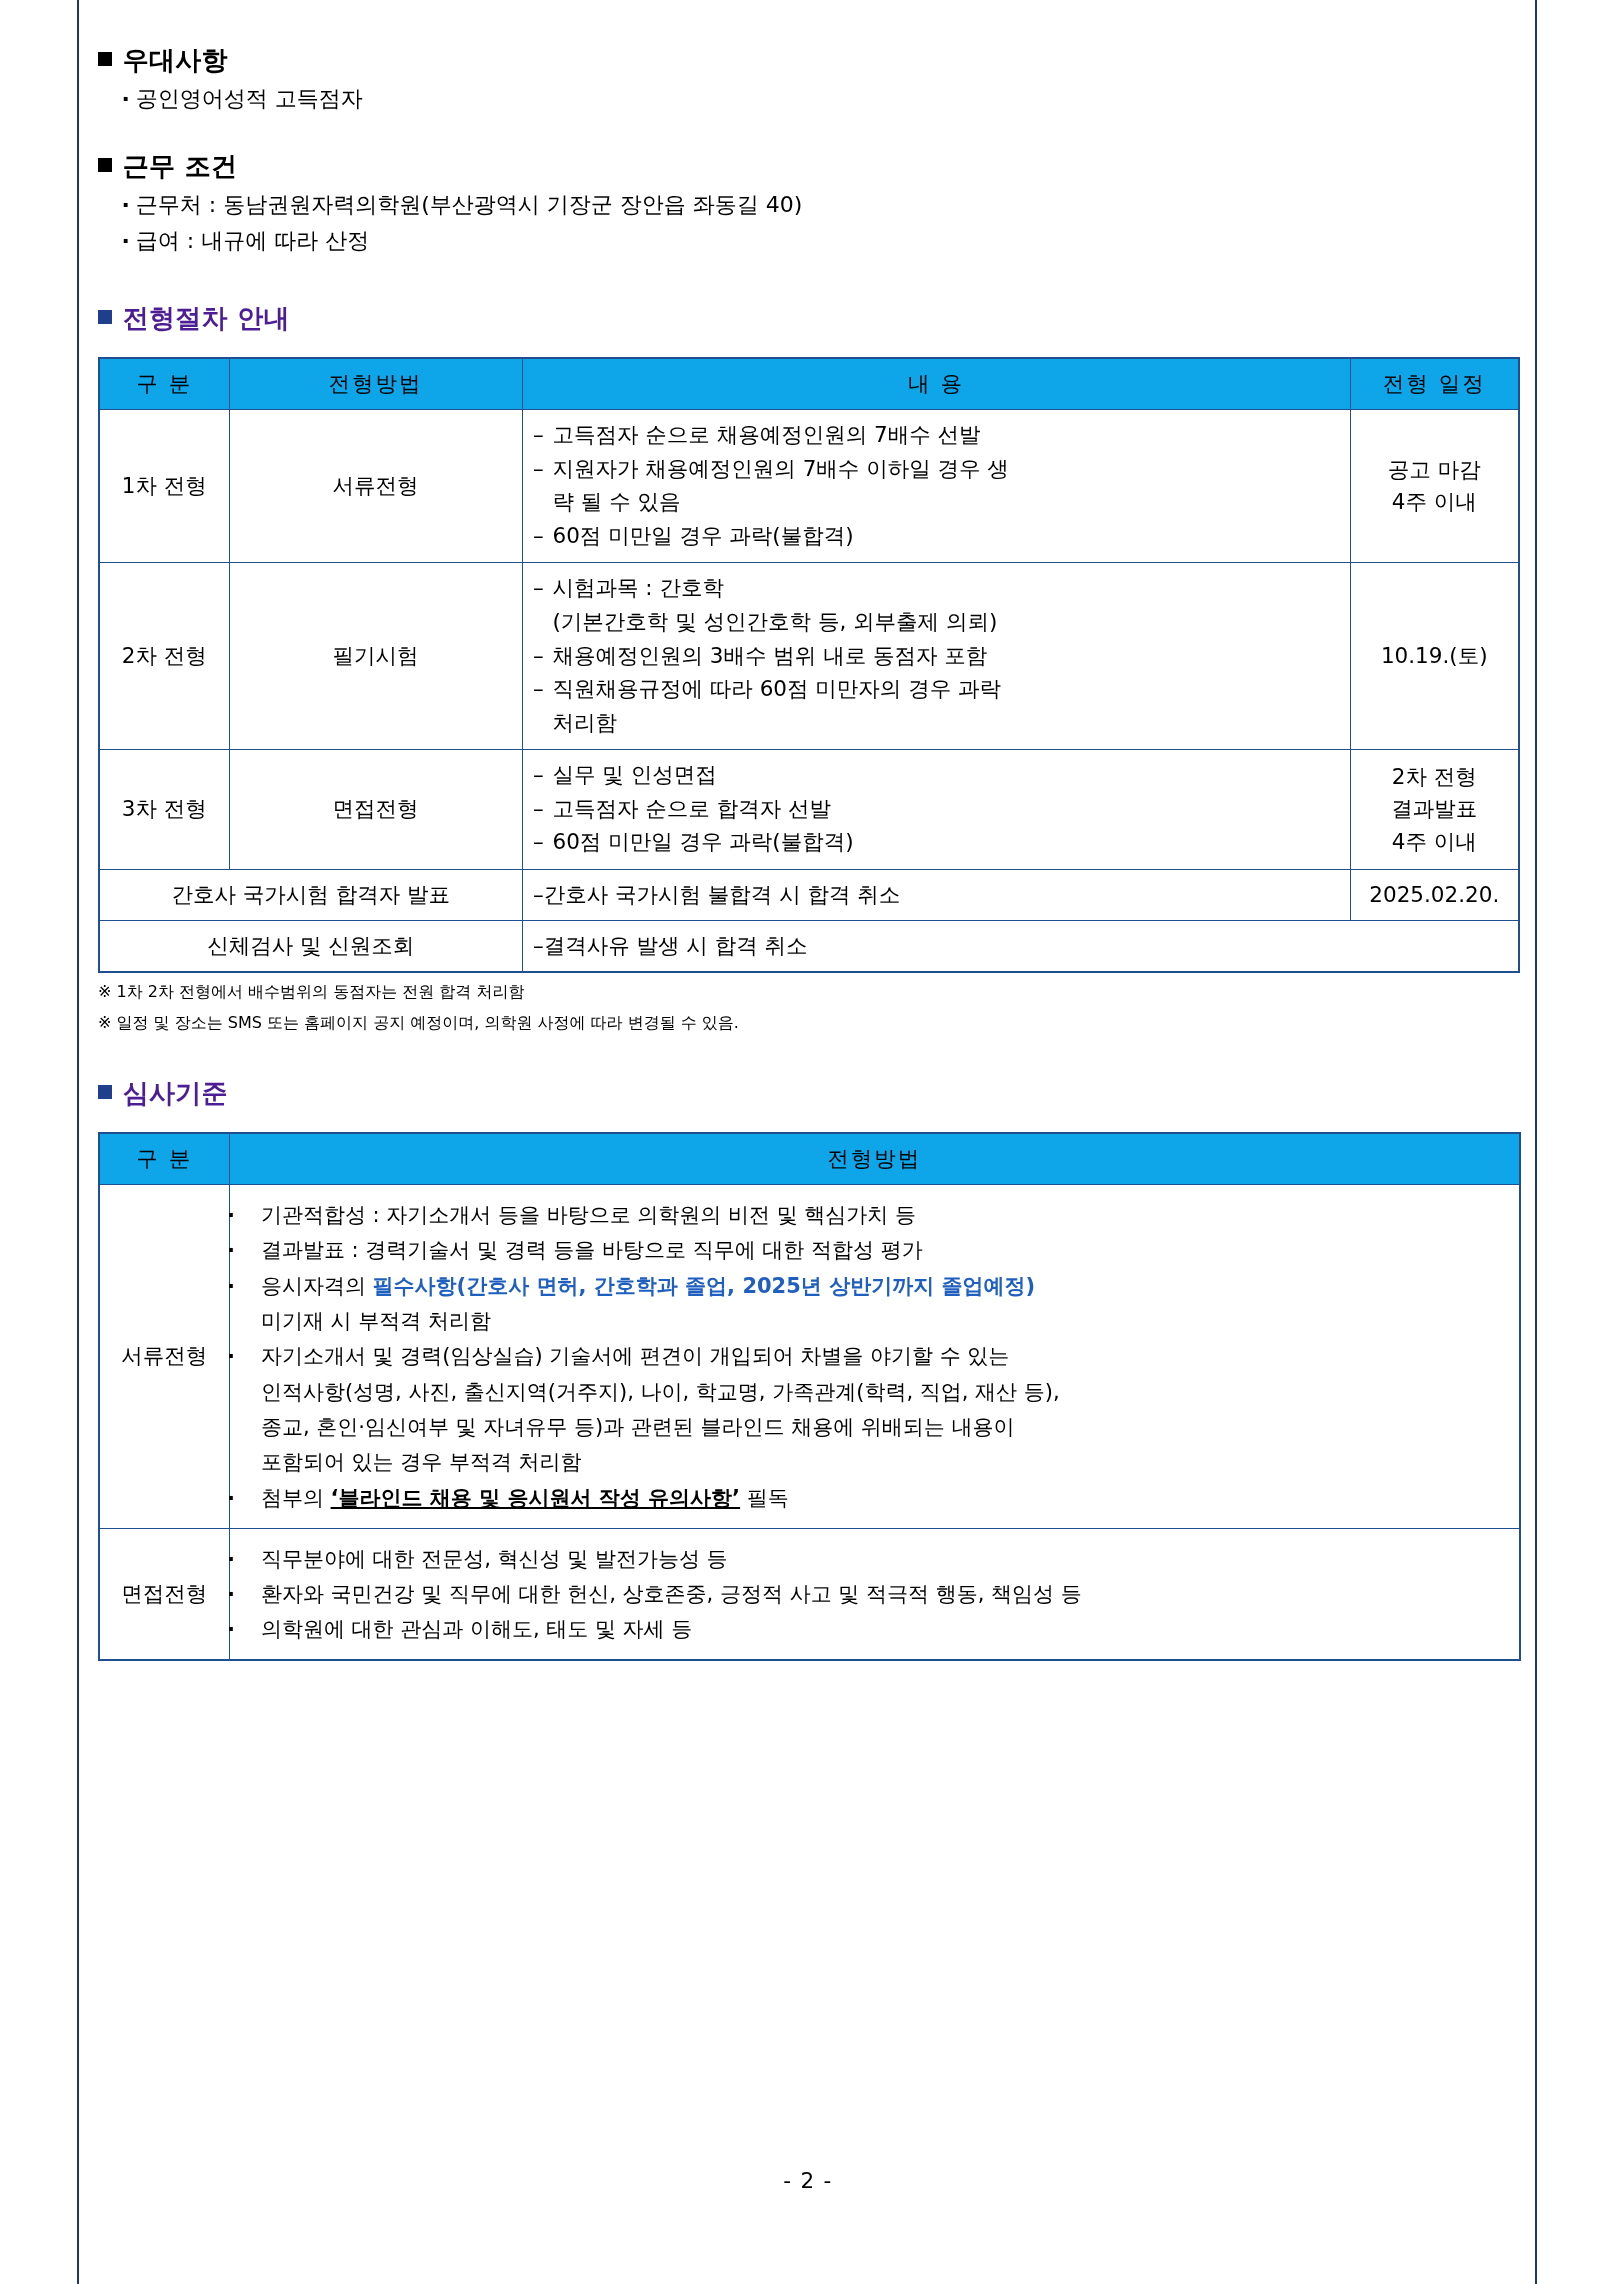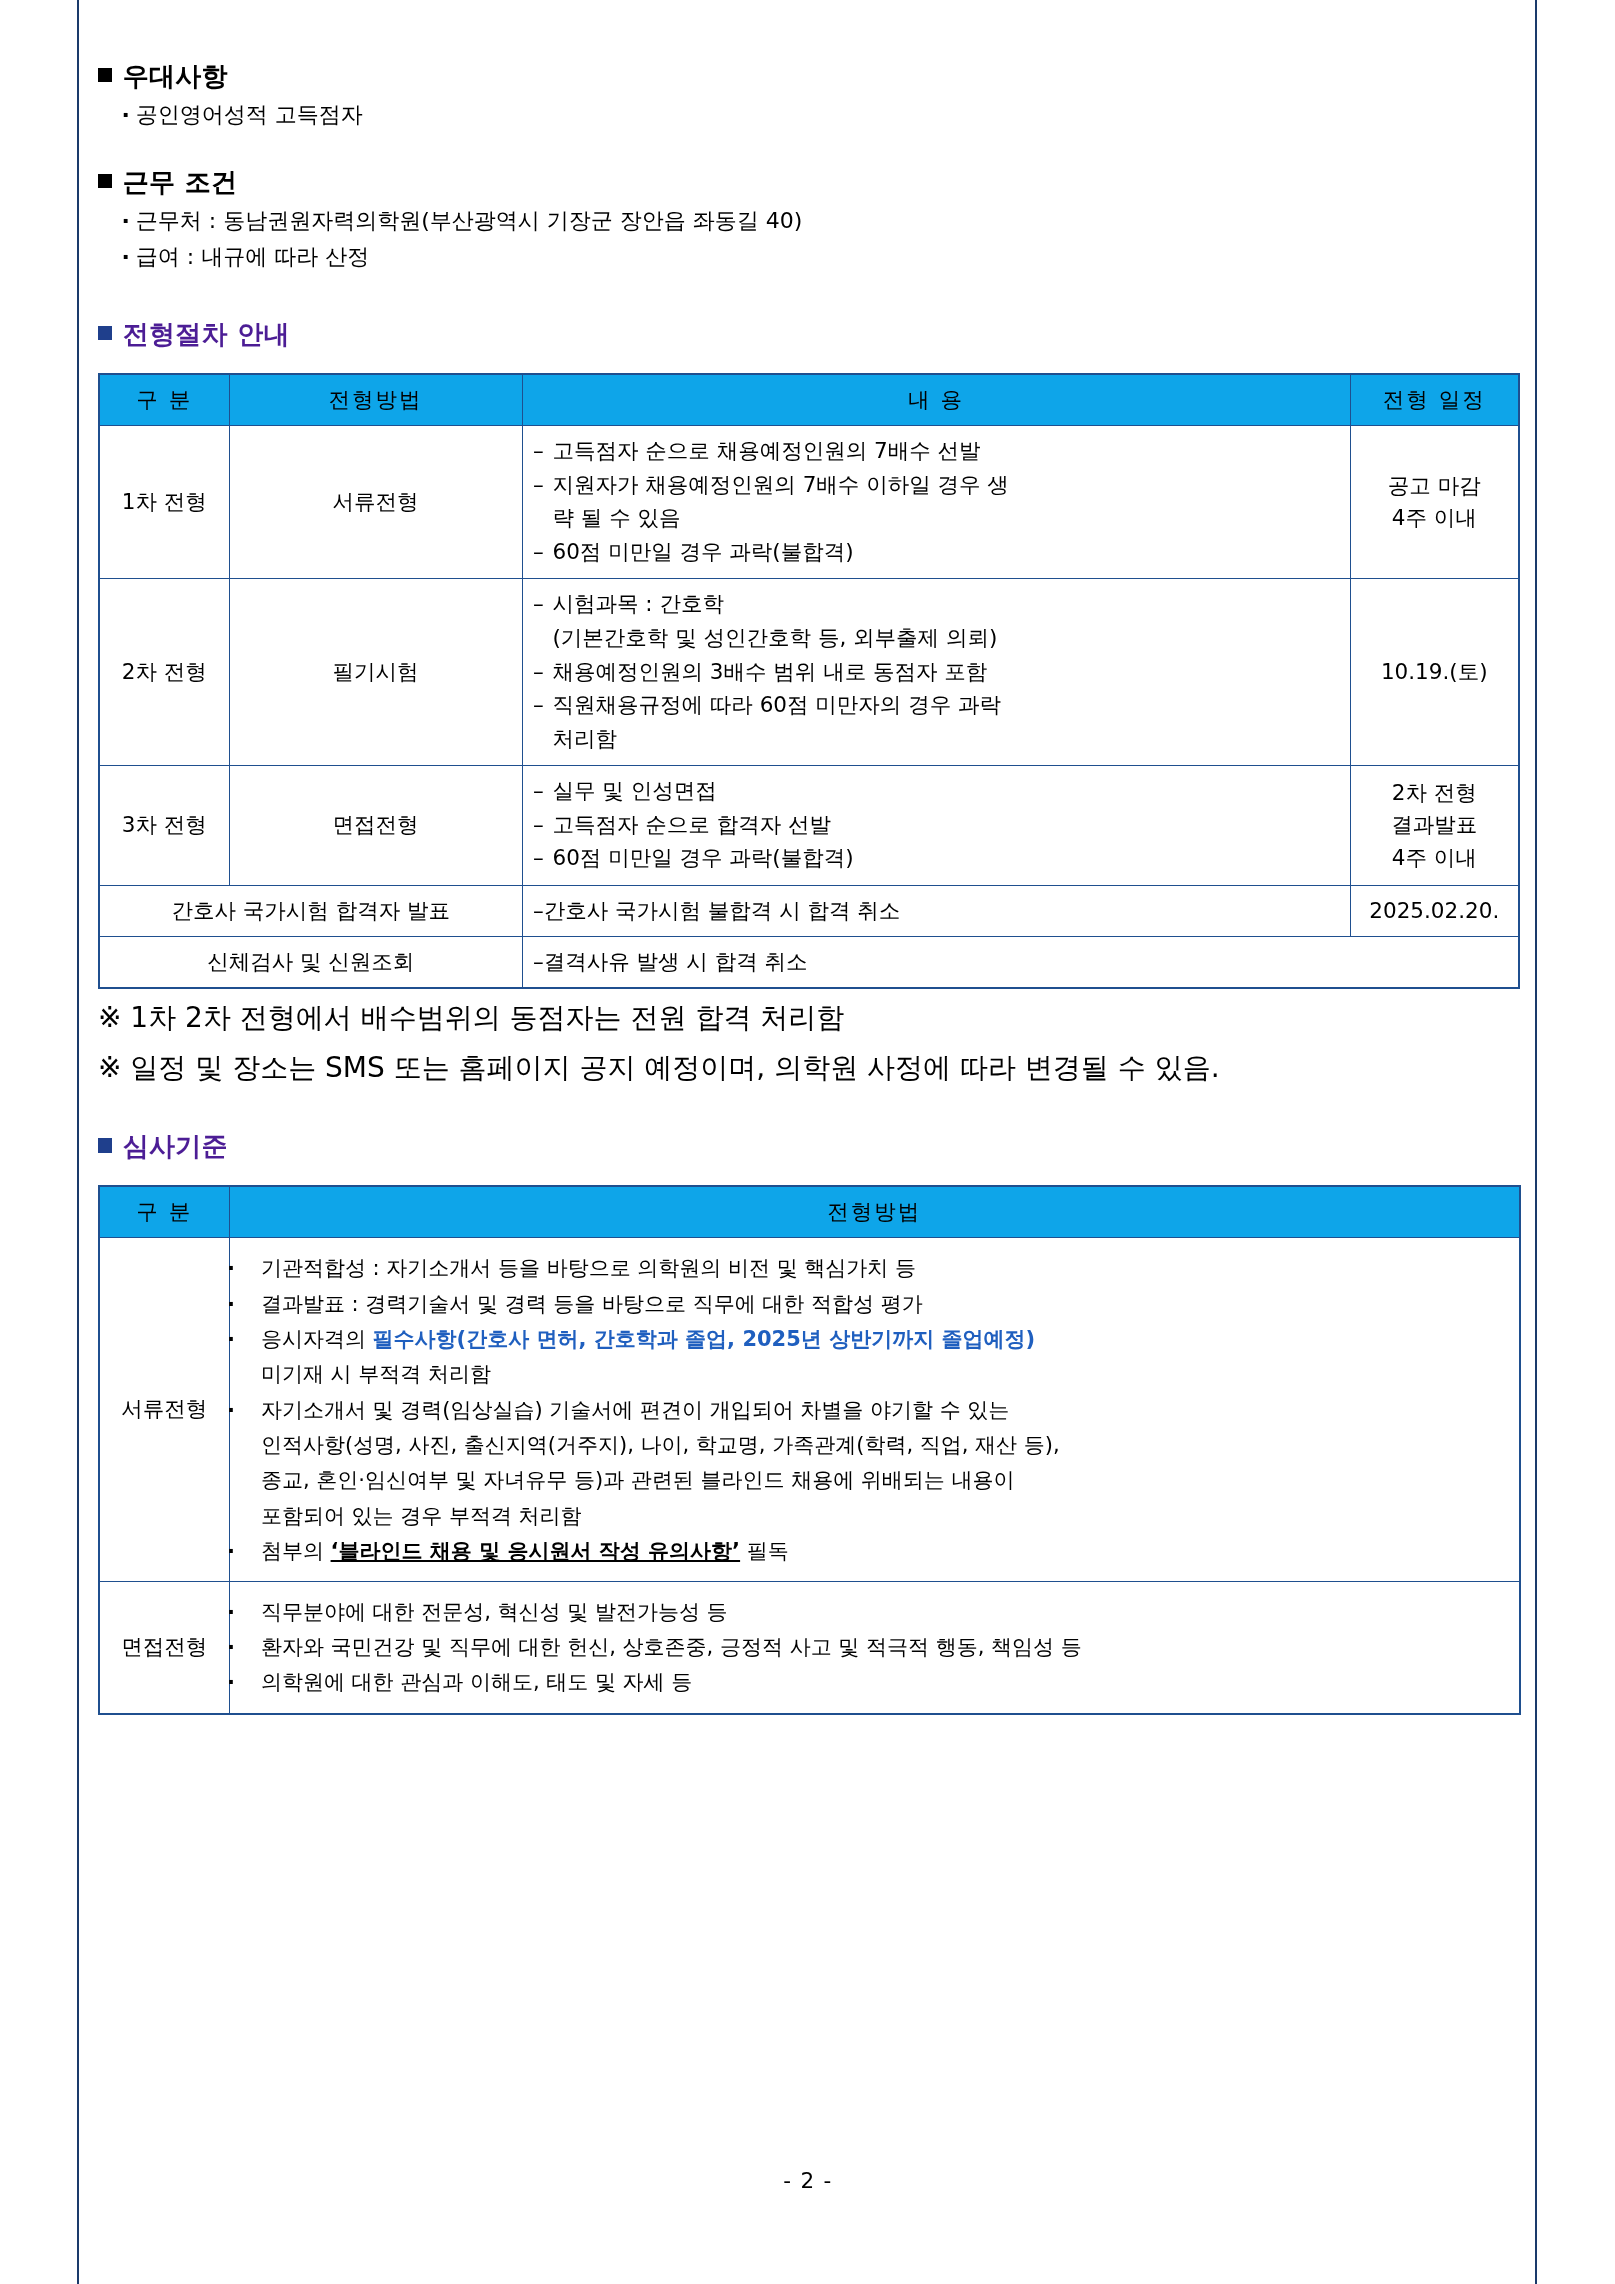--- a/index.html
+++ b/index.html
@@ -32,21 +32,21 @@
     position: absolute;
     left: 1535px;
     top: 0;
     width: 2px;
     height: 2284px;
     background: #1a3a6b;
   }
   .content {
     position: absolute;
     left: 98px;
-    top: 59px;
+    top: 43px;
     width: 1424px;
   }
 
   h2.sec {
     font-size: 26px;
     font-weight: bold;
     margin: 0 0 3.9px 0;
     letter-spacing: 0.3px;
     line-height: 1.35;
   }
@@ -118,21 +118,21 @@
   .dash-list .row .d {
     display: inline-block;
     width: 19.6px;
   }
   .dash-list .row.cont {
     padding-left: 19.6px;
   }
   .blue-txt { color: #1f5fbf; }
 
   .note {
-    font-size: 28px;
+    font-size: 16px;
     line-height: 1.55;
     margin: 6.5px 0 0 0;
     white-space: nowrap;
   }
 
   .crit-list { margin: 4px; padding: 0; list-style: none; }
   .crit-list li {
     font-size: 21px;
     line-height: 1.62;
     margin-bottom: 1.3px;

